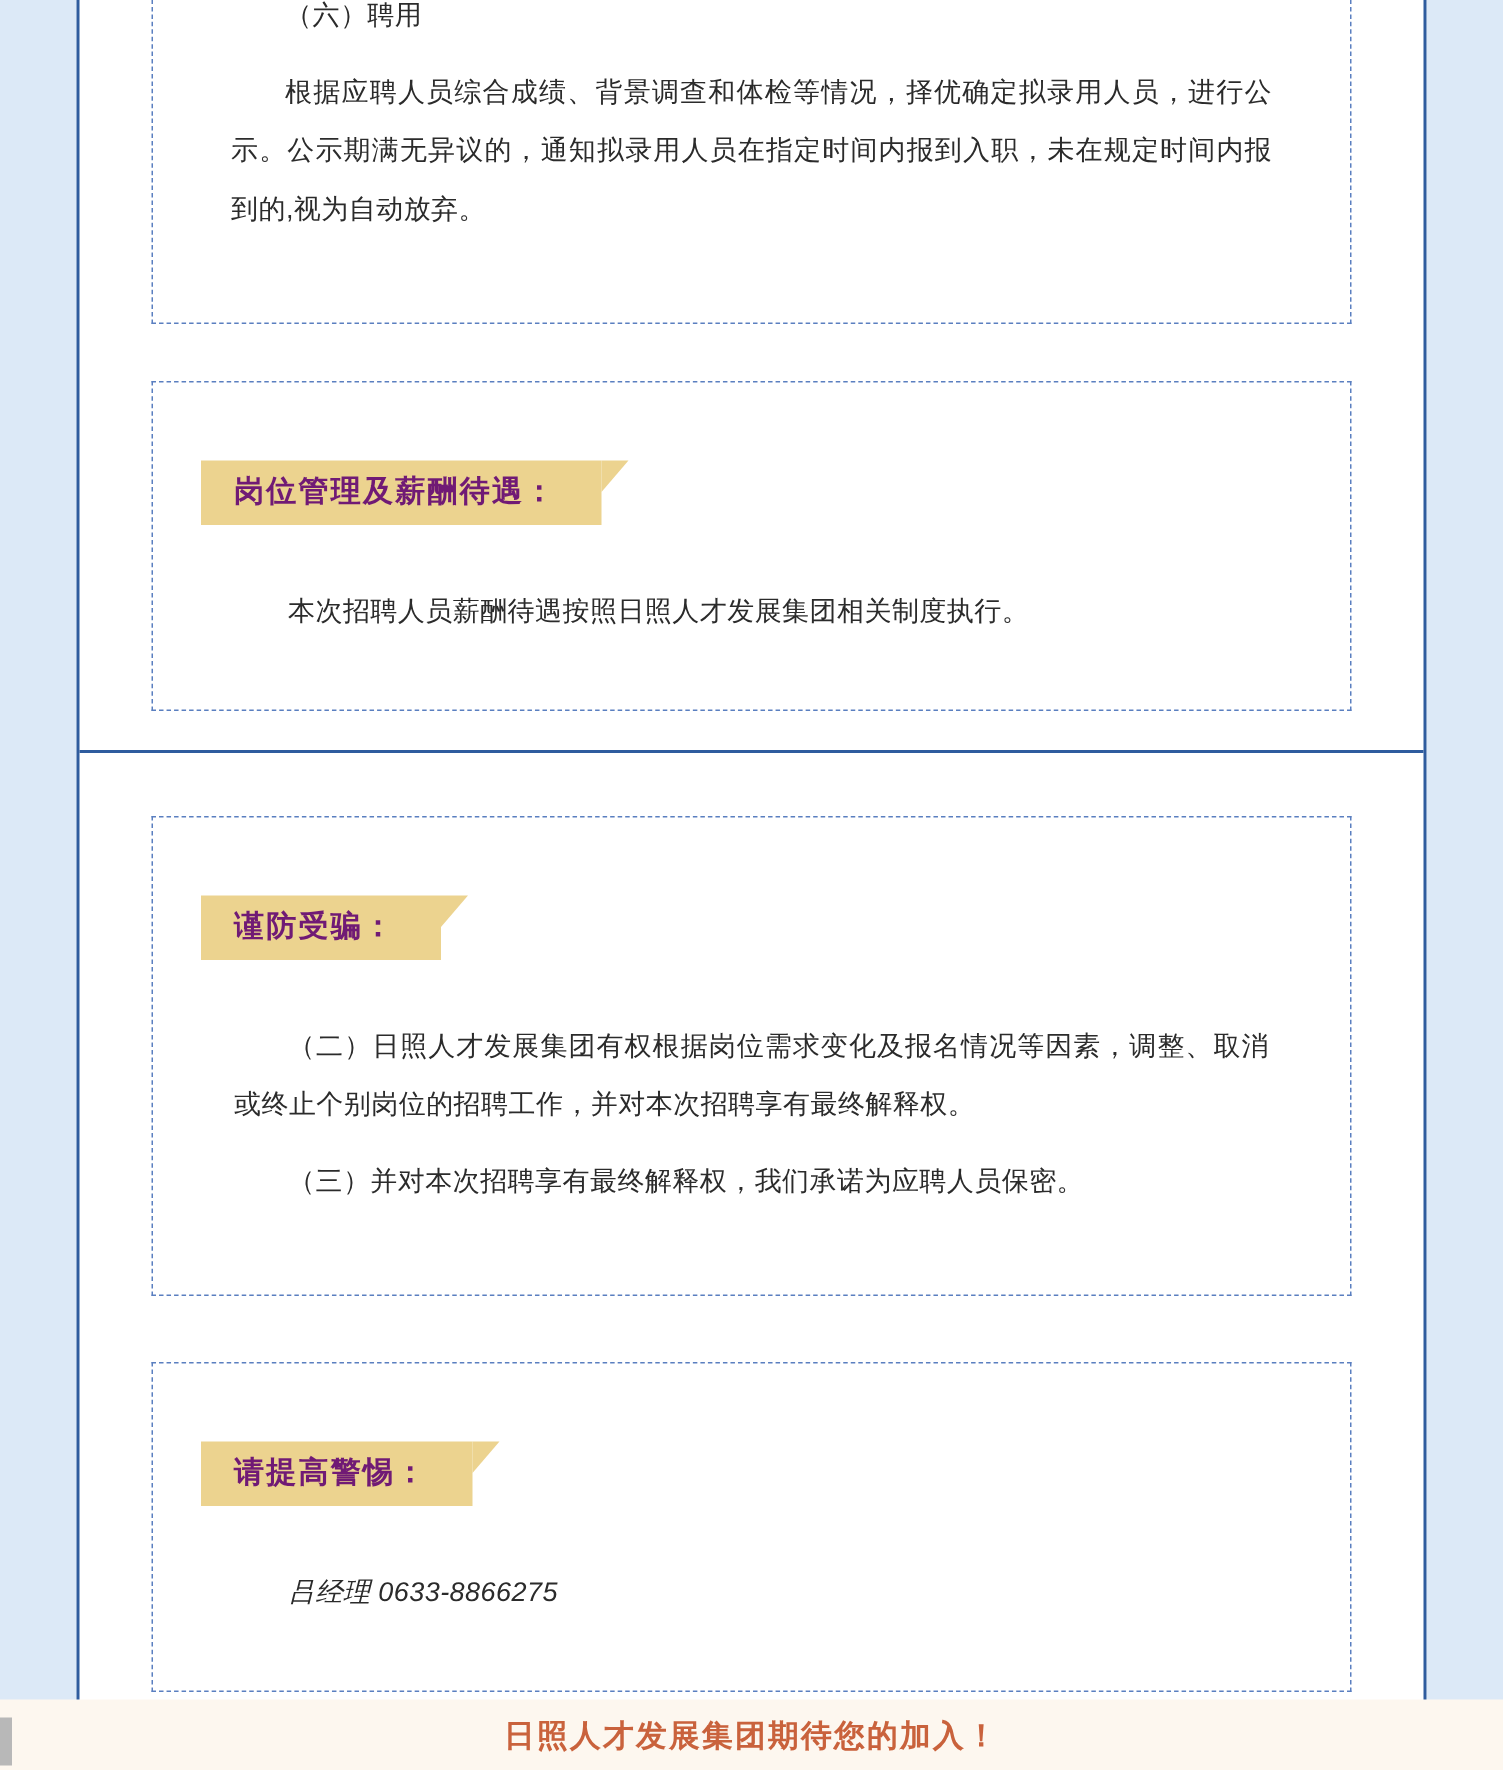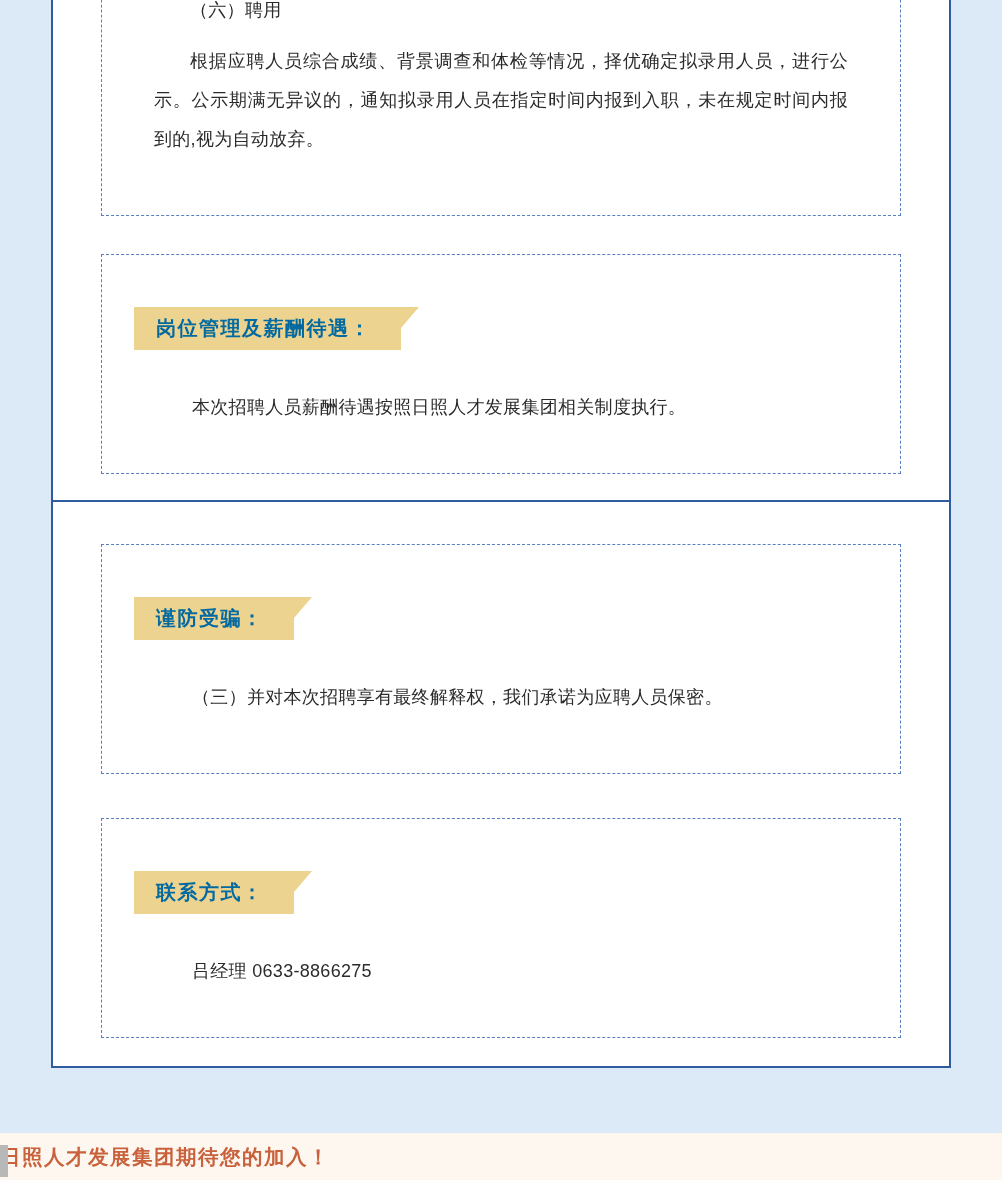--- a/index.html
+++ b/index.html
@@ -54,21 +54,21 @@
     margin: 12px;
     font-family: "Liberation Sans", sans-serif;
   }
   .indent { text-indent: 2em; }
 
   
   .ribbon {
     position: relative;
     display: inline-block;
     background: #ecd38f;
-    color: #0369a1;
+    color: #701a75;
     font-size: 20px;
     font-weight: bold;
     letter-spacing: 1.5px;
     padding: 9px 30px 9px 22px;
     margin-left: 32px;
     line-height: 1.25;
   }
   .ribbon::after {
     content: "";
     position: absolute;
@@ -92,21 +92,21 @@
   
   .footer {
     position: absolute;
     left: 0;
     top: 1133px;
     width: 1002px;
     height: 47px;
     background: #fdf7ef;
     display: flex;
     align-items: center;
-    justify-content: flex-start;
+    justify-content: center;
   }
   .footer-text {
     color: #c9623c;
     font-size: 20.5px;
     font-weight: bold;
     letter-spacing: 1.5px;
   }
   .footer-tab {
     position: absolute;
     left: 0;
@@ -149,31 +149,32 @@
 
       <div class="spacer-sm" style="height:26px;"></div>
       <div class="divider-line"></div>
       <div class="spacer-sm" style="height:42px;"></div>
 
       <div class="dashed-box">
         <div class="ribbon-wrap">
           <div class="ribbon">谨防受骗：</div>
         </div>
         <div class="ribbon-body">
+          <p class="para indent">（二）日照人才发展集团有权根据岗位需求变化及报名情况等因素，调整、取消或终止个别岗位的招聘工作，并对本次招聘享有最终解释权。</p>
           <p class="para indent">（三）并对本次招聘享有最终解释权，我们承诺为应聘人员保密。</p>
         </div>
       </div>
 
       <div class="spacer-md"></div>
 
       <div class="dashed-box">
         <div class="ribbon-wrap">
-          <div class="ribbon">联系方式：</div>
+          <div class="ribbon">请提高警惕：</div>
         </div>
-        <div class="ribbon-body" style="padding-bottom:34px;">
+        <div class="ribbon-body" style="padding-bottom:34px;font-style:italic;">
           <p class="para indent">吕经理  0633-8866275</p>
         </div>
       </div>
 
     </div>
   </div>
 
   <div class="footer">
     <span class="footer-text">日照人才发展集团期待您的加入！</span>
   </div>

